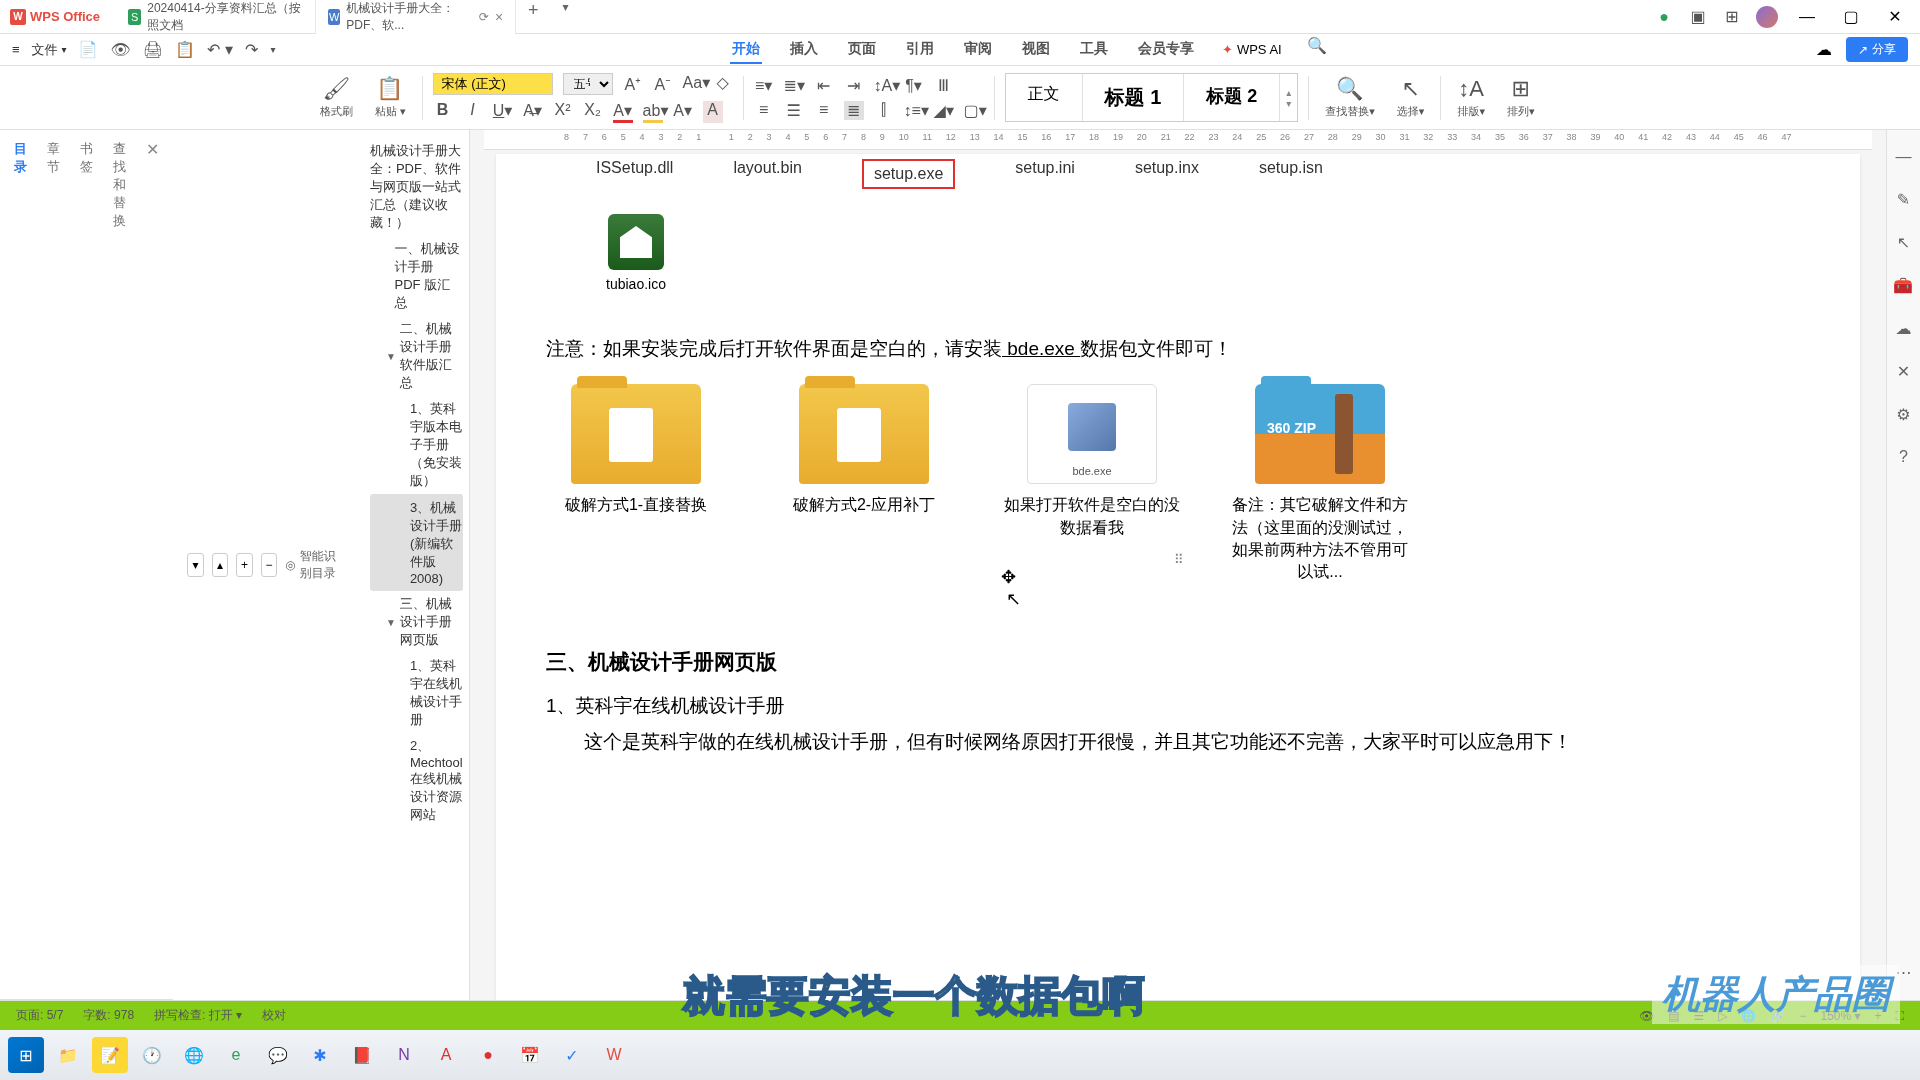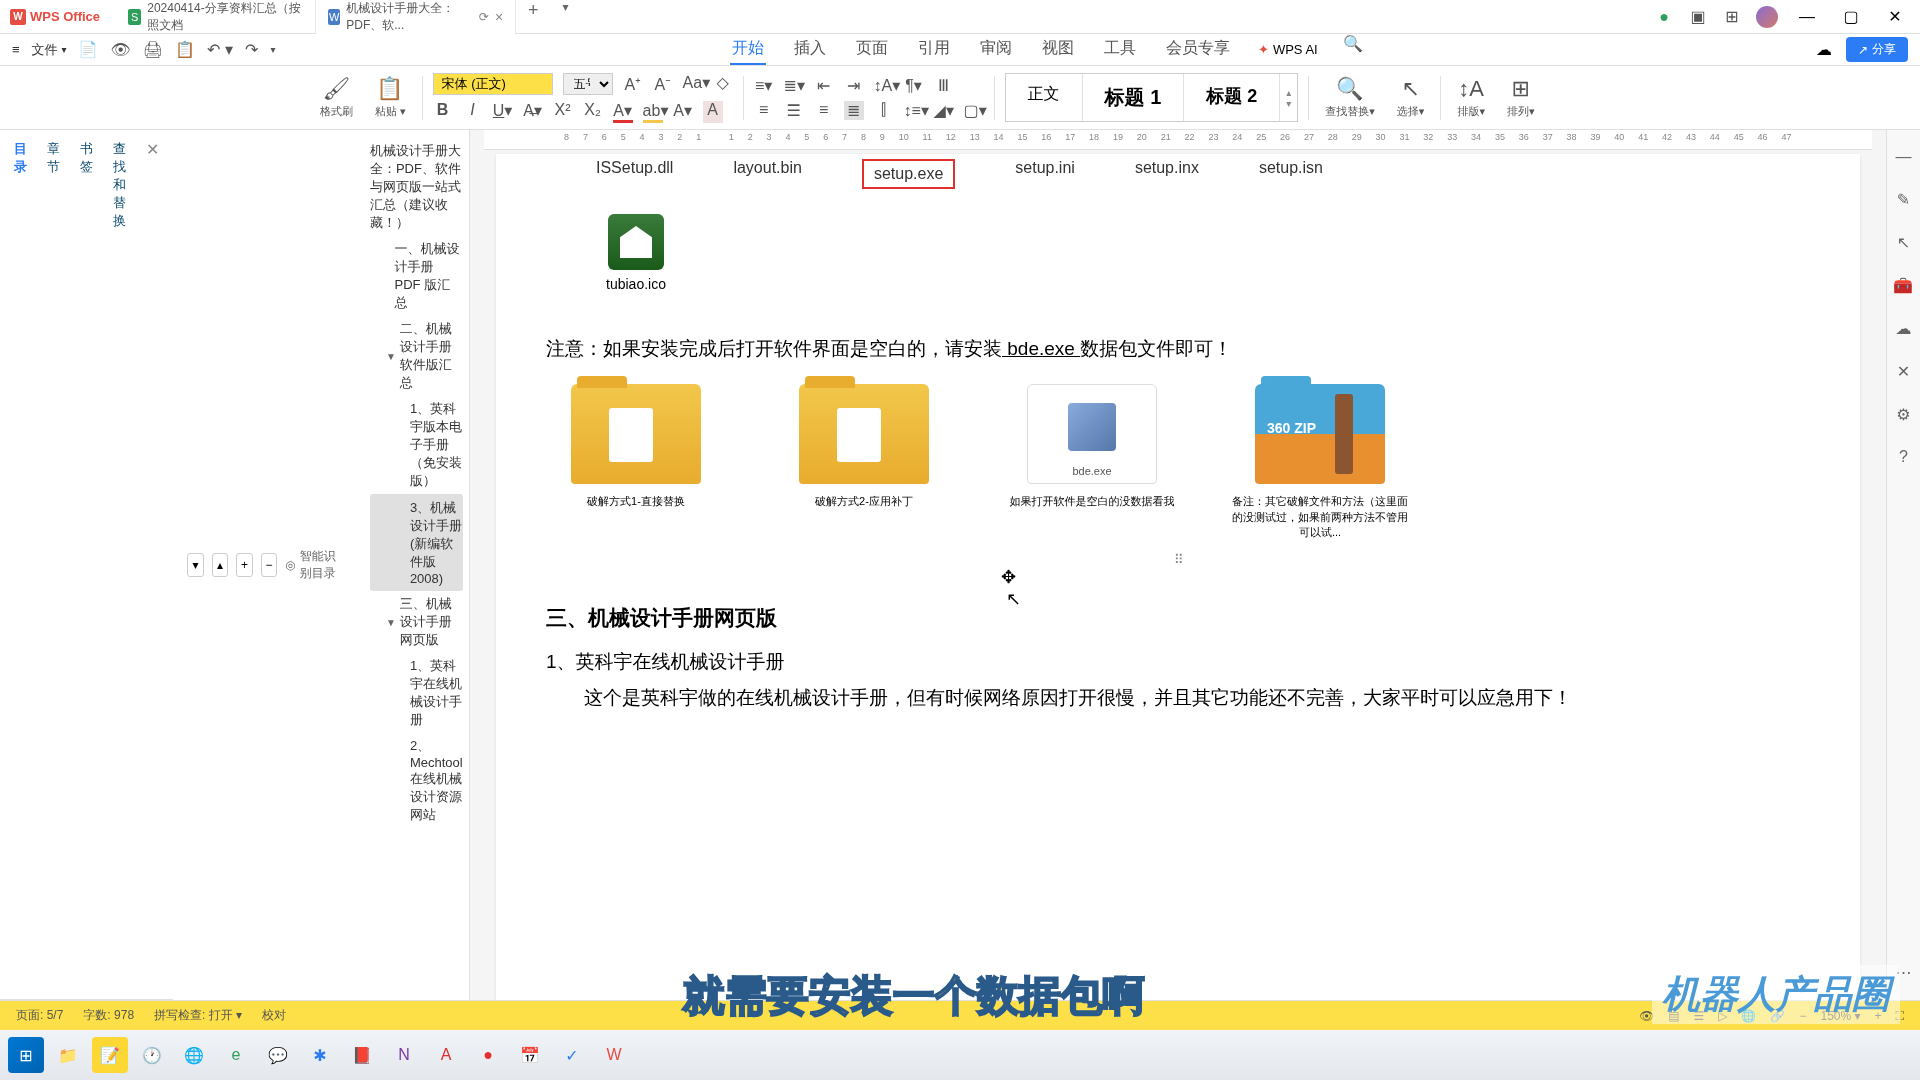--- a/index.html
+++ b/index.html
@@ -20,21 +20,21 @@
 .tab-add { padding: 0 12px; color: #666; font-size: 18px; cursor: pointer; }
 .titlebar-right { margin-left: auto; display: flex; align-items: center; gap: 14px; padding: 0 10px; }
 .tb-icon { width: 20px; height: 20px; display: flex; align-items: center; justify-content: center; color: #555; cursor: pointer; }
 .avatar { width: 22px; height: 22px; border-radius: 50%; background: linear-gradient(135deg, #8a6cd1, #d17a6c); }
 .win-btn { width: 30px; display: flex; justify-content: center; cursor: pointer; }
 
 .filebar { height: 32px; background: #fff; display: flex; align-items: center; padding: 0 12px; gap: 12px; border-bottom: 1px solid #e0e0e0; }
 .file-menu { display: flex; align-items: center; gap: 4px; font-size: 13px; color: #333; cursor: pointer; }
 .fb-icon { color: #555; cursor: pointer; }
 .menubar { display: flex; gap: 26px; margin-left: auto; margin-right: auto; position: absolute; left: 50%; transform: translateX(-230px); }
-.menu-item { font-size: 16px; color: #555; cursor: pointer; padding: 4px 2px; }
+.menu-item { font-size: 14px; color: #555; cursor: pointer; padding: 4px 2px; font-weight: bold; }
 .menu-item.active { color: #2c7cf6; border-bottom: 2px solid #2c7cf6; }
 .ai-label { display: flex; align-items: center; gap: 4px; font-size: 13px; }
 .fb-right { margin-left: auto; display: flex; align-items: center; gap: 14px; }
 .share-btn { background: #2c7cf6; color: #fff; padding: 4px 12px; border-radius: 4px; font-size: 12px; cursor: pointer; display: flex; align-items: center; gap: 4px; }
 
 .toolbar { height: 64px; background: #fff; display: flex; align-items: center; padding: 0 14px; gap: 10px; border-bottom: 1px solid #e0e0e0; }
 .tool-group { display: flex; flex-direction: column; align-items: center; gap: 2px; padding: 0 6px; }
 .tool-big { font-size: 22px; color: #555; cursor: pointer; }
 .tool-label { font-size: 11px; color: #555; }
 .tool-sep { width: 1px; height: 44px; background: #e0e0e0; }
@@ -43,21 +43,21 @@
 .font-size-select { border: 1px solid #ccc; padding: 2px 6px; width: 50px; font-size: 12px; }
 .tool-icon { color: #555; cursor: pointer; width: 20px; text-align: center; }
 .style-box { border: 1px solid #ccc; display: flex; }
 .style-item { padding: 10px 22px; font-size: 16px; border-right: 1px solid #e0e0e0; cursor: pointer; }
 .style-item.h1 { font-size: 20px; font-weight: bold; }
 .style-item.h2 { font-size: 18px; font-weight: bold; }
 
 .main { flex: 1; display: flex; overflow: hidden; }
 .sidebar { width: 470px; background: #fff; display: flex; border-right: 1px solid #e0e0e0; }
 .sb-tabs { display: flex; gap: 20px; padding: 10px 14px; border-bottom: 1px solid #e0e0e0; }
-.sb-tab { font-size: 13px; color: #0c4a6e; cursor: pointer; }
+.sb-tab { font-size: 13px; color: #737373; cursor: pointer; }
 .sb-tab.active { color: #2c7cf6; font-weight: bold; }
 .sb-close { margin-left: auto; cursor: pointer; color: #888; }
 .sb-tools { display: flex; align-items: center; gap: 8px; padding: 8px 14px; }
 .sb-tool-btn { width: 24px; height: 24px; border: 1px solid #ccc; border-radius: 3px; display: flex; align-items: center; justify-content: center; cursor: pointer; font-size: 12px; }
 .sb-ai { margin-left: auto; font-size: 12px; color: #666; display: flex; align-items: center; gap: 4px; cursor: pointer; }
 .outline { padding: 8px 14px; font-size: 13px; }
 .outline-item { padding: 4px 0 4px 0; cursor: pointer; color: #333; display: flex; align-items: center; gap: 4px; }
 .outline-item.level1 { padding-left: 16px; }
 .outline-item.level2 { padding-left: 40px; }
 .outline-item.selected { background: #e0e0e0; border-radius: 3px; padding-top: 5px; padding-bottom: 5px; }
@@ -87,31 +87,31 @@
 .folder-icon::before { content: ''; position: absolute; top: -8px; left: 6px; width: 50px; height: 12px; background: #e8ac2e; border-radius: 4px 4px 0 0; }
 .folder-icon::after { content: ''; position: absolute; top: 24px; left: 38px; width: 44px; height: 54px; background: #fff; border-radius: 3px; }
 .folder.exe .folder-icon { background: #fff; border: 1px solid #ddd; }
 .folder.exe .folder-icon::before { display: none; }
 .folder.exe .folder-icon::after { top: 18px; left: 40px; width: 48px; height: 48px; background: linear-gradient(135deg, #88aadd, #5577aa); border-radius: 4px; }
 .folder.zip .folder-icon { background: linear-gradient(180deg, #4aa8d8 50%, #e89030 50%); }
 .folder.zip .folder-icon::before { background: #4aa8d8; }
 .folder.zip .folder-icon::after { left: 80px; width: 18px; top: 10px; bottom: 10px; height: auto; background: #8a5530; border-radius: 3px; }
 .zip-label { position: absolute; top: 36px; left: 12px; color: #fff; font-size: 14px; font-weight: bold; }
 .exe-label { position: absolute; bottom: 6px; left: 0; right: 0; font-size: 11px; color: #555; }
-.folder-lbl { font-size: 11px; line-height: 1.4; }
+.folder-lbl { font-size: 16px; line-height: 1.4; }
 
 .heading3 { font-size: 21px; font-weight: bold; padding: 14px 0 8px; }
 .para { font-size: 19px; line-height: 1.9; text-indent: 0; }
 .para.num { padding-top: 4px; }
 .para.body { text-indent: 2em; }
 
 .right-bar { width: 34px; background: #f8f8f8; border-left: 1px solid #e0e0e0; display: flex; flex-direction: column; align-items: center; padding: 18px 0; gap: 24px; }
 .rb-icon { color: #666; cursor: pointer; }
 
-.statusbar { height: 30px; background: #fde047; border-top: 1px solid #e0e0e0; display: flex; align-items: center; padding: 0 16px; font-size: 12px; color: #555; gap: 20px; }
+.statusbar { height: 30px; background: #84cc16; border-top: 1px solid #e0e0e0; display: flex; align-items: center; padding: 0 16px; font-size: 12px; color: #555; gap: 20px; }
 .sb-right { margin-left: auto; display: flex; align-items: center; gap: 14px; }
 
 .taskbar { height: 50px; background: linear-gradient(180deg, #f0f3f7, #e4e8ed); display: flex; align-items: center; padding: 0 8px; gap: 6px; }
 .tb-btn { width: 36px; height: 36px; display: flex; align-items: center; justify-content: center; cursor: pointer; border-radius: 4px; }
 .tb-search { flex: 1; }
 .win-logo { background: linear-gradient(135deg, #0078d4, #0063b1); color: #fff; }
 
 .subtitle1 { position: absolute; bottom: 56px; left: 50%; transform: translateX(-60%); font-size: 42px; font-weight: bold; color: #f2c74b; -webkit-text-stroke: 2px #2a5a8a; }
 .subtitle2 { position: absolute; bottom: 56px; right: 20px; font-size: 38px; font-weight: bold; font-style: italic; color: #4a9ad8; background: rgba(255,255,255,0.5); padding: 4px 10px; }
 

